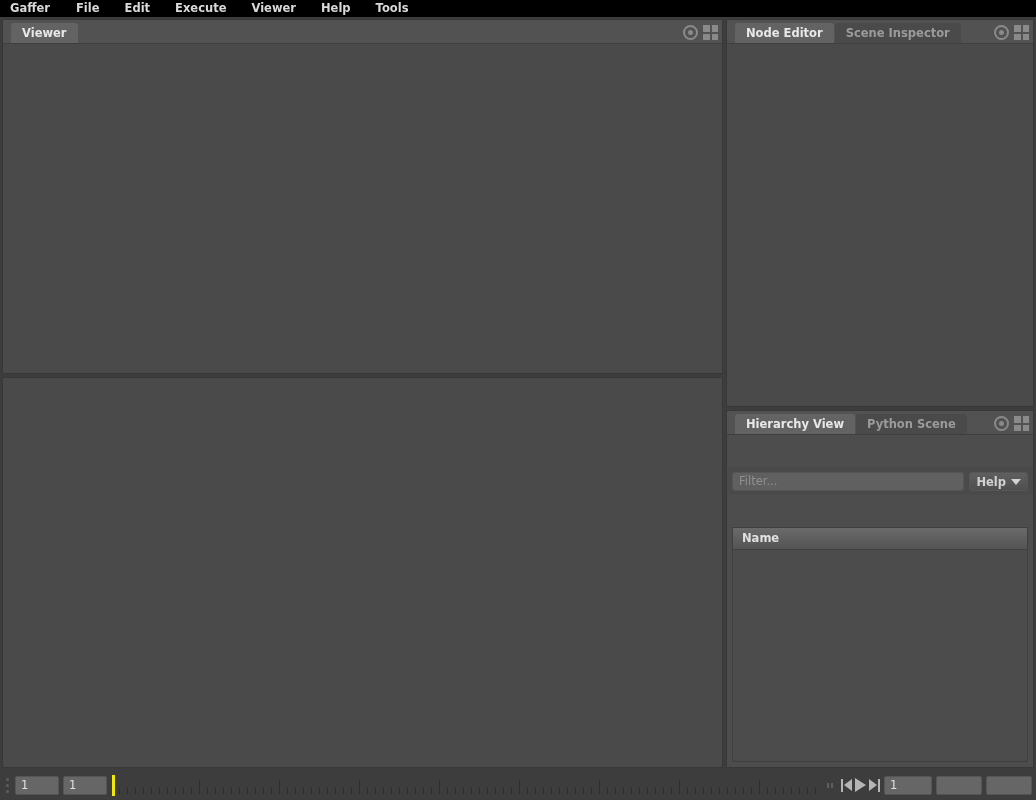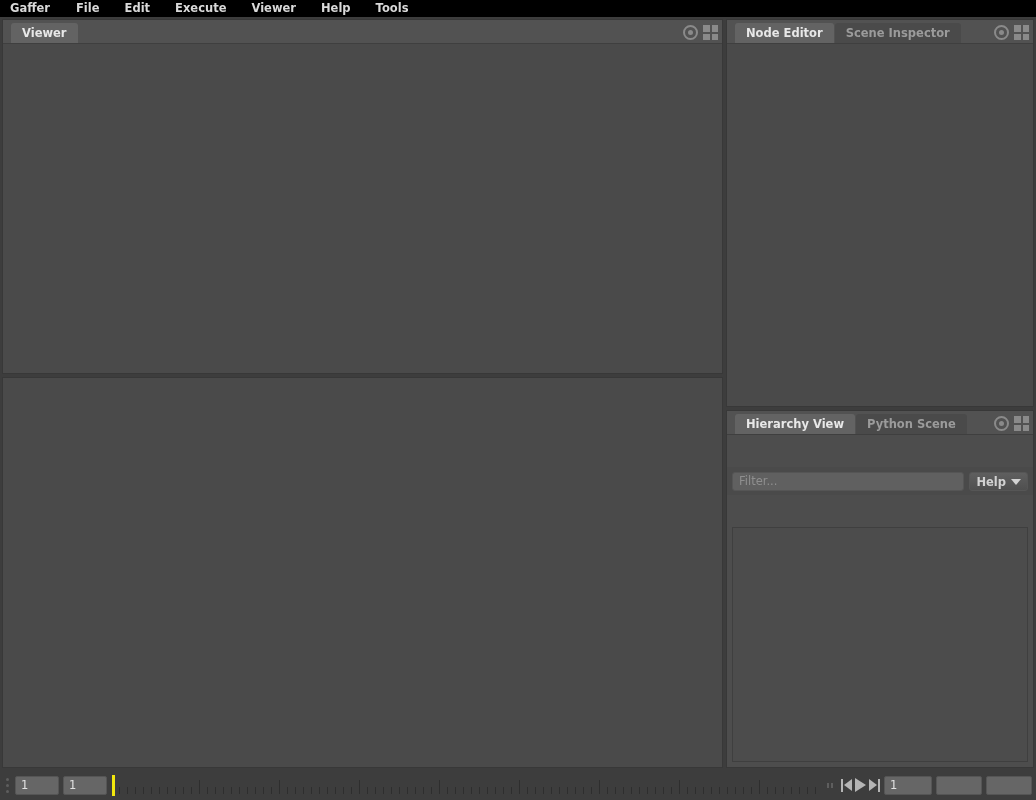--- a/index.html
+++ b/index.html
@@ -419,20 +419,21 @@
 
         <div class="hier-toolbar">
           <input class="filter-input" type="text" placeholder="Filter..." style="">
           <div class="sets-button">
             <span>Help</span>
             <span class="caret-down"></span>
           </div>
         </div>
 
         <div class="hier-list">
+          <div class="hier-header">Name</div>
           <div class="hier-rows"></div>
         </div>
       </div>
 
     </div>
   </div>
 
   <div class="timeline">
     <div class="drag-handle">
         <i></i>

